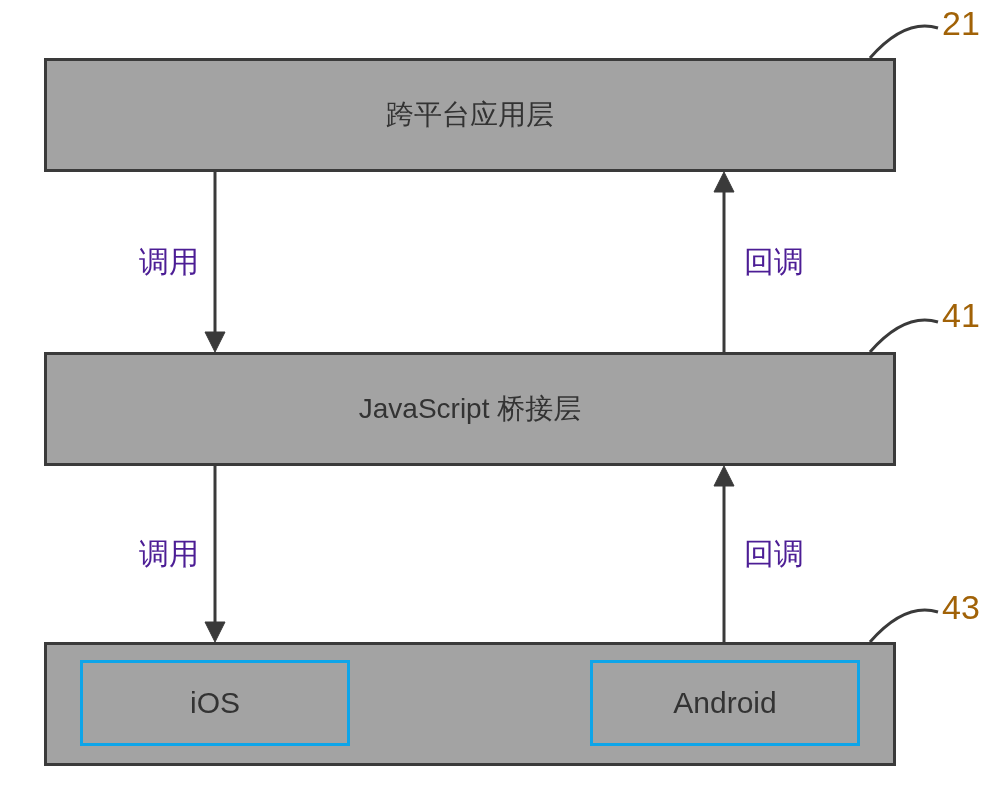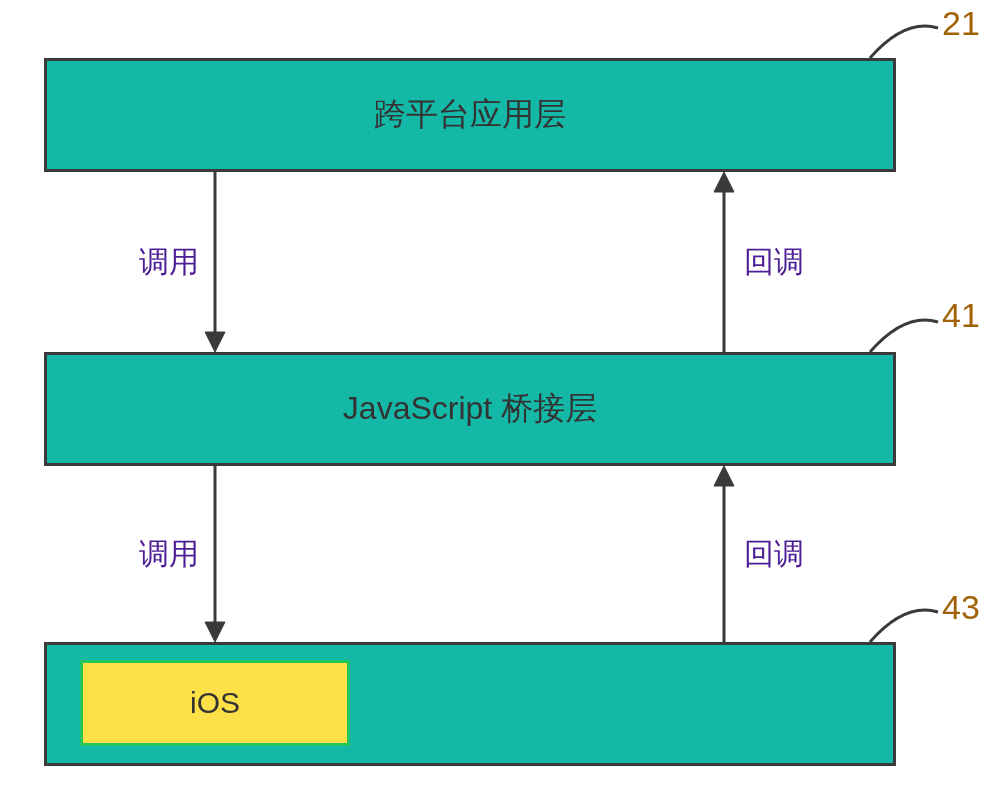--- a/index.html
+++ b/index.html
@@ -11,31 +11,31 @@
   }
   .canvas {
     position: relative;
     width: 1000px;
     height: 794px;
     background: #ffffff;
   }
   .box {
     position: absolute;
     border: 3px solid #3a3a3a;
-    background: #14b8a6;
+    background: #a3a3a3;
     box-sizing: border-box;
     display: flex;
     align-items: center;
     justify-content: center;
-    font-size: 32px;
+    font-size: 28px;
   }
   .sub-box {
     position: absolute;
-    border: 3px solid #22c55e;
-    background: #fde047;
+    border: 3px solid #0ea5e9;
+    background: #a3a3a3;
     box-sizing: border-box;
     display: flex;
     align-items: center;
     justify-content: center;
     font-size: 30px;
   }
   .label {
     position: absolute;
     font-size: 30px;
     color: #4c1d95;
@@ -79,20 +79,23 @@
     <span>JavaScript 桥接层</span>
   </div>
 
   <div class="box" style="left:44px; top:642px; width:852px; height:124px;">
   </div>
 
   <div class="sub-box" style="left:80px; top:660px; width:270px; height:86px;">
     <span>iOS</span>
   </div>
 
+  <div class="sub-box" style="left:590px; top:660px; width:270px; height:86px;">
+    <span>Android</span>
+  </div>
 
   <svg style="left:0; top:0; width:1000px; height:794px;">
 
     <line class="arrow-line" x1="215" y1="172" x2="215" y2="338"></line>
     <polygon class="arrow-head" points="215,352 205,332 225,332"></polygon>
 
     <line class="arrow-line" x1="724" y1="352" x2="724" y2="186"></line>
     <polygon class="arrow-head" points="724,172 714,192 734,192"></polygon>
   </svg>
   <div class="label" style="left:139px; top:242px;">调用</div>

